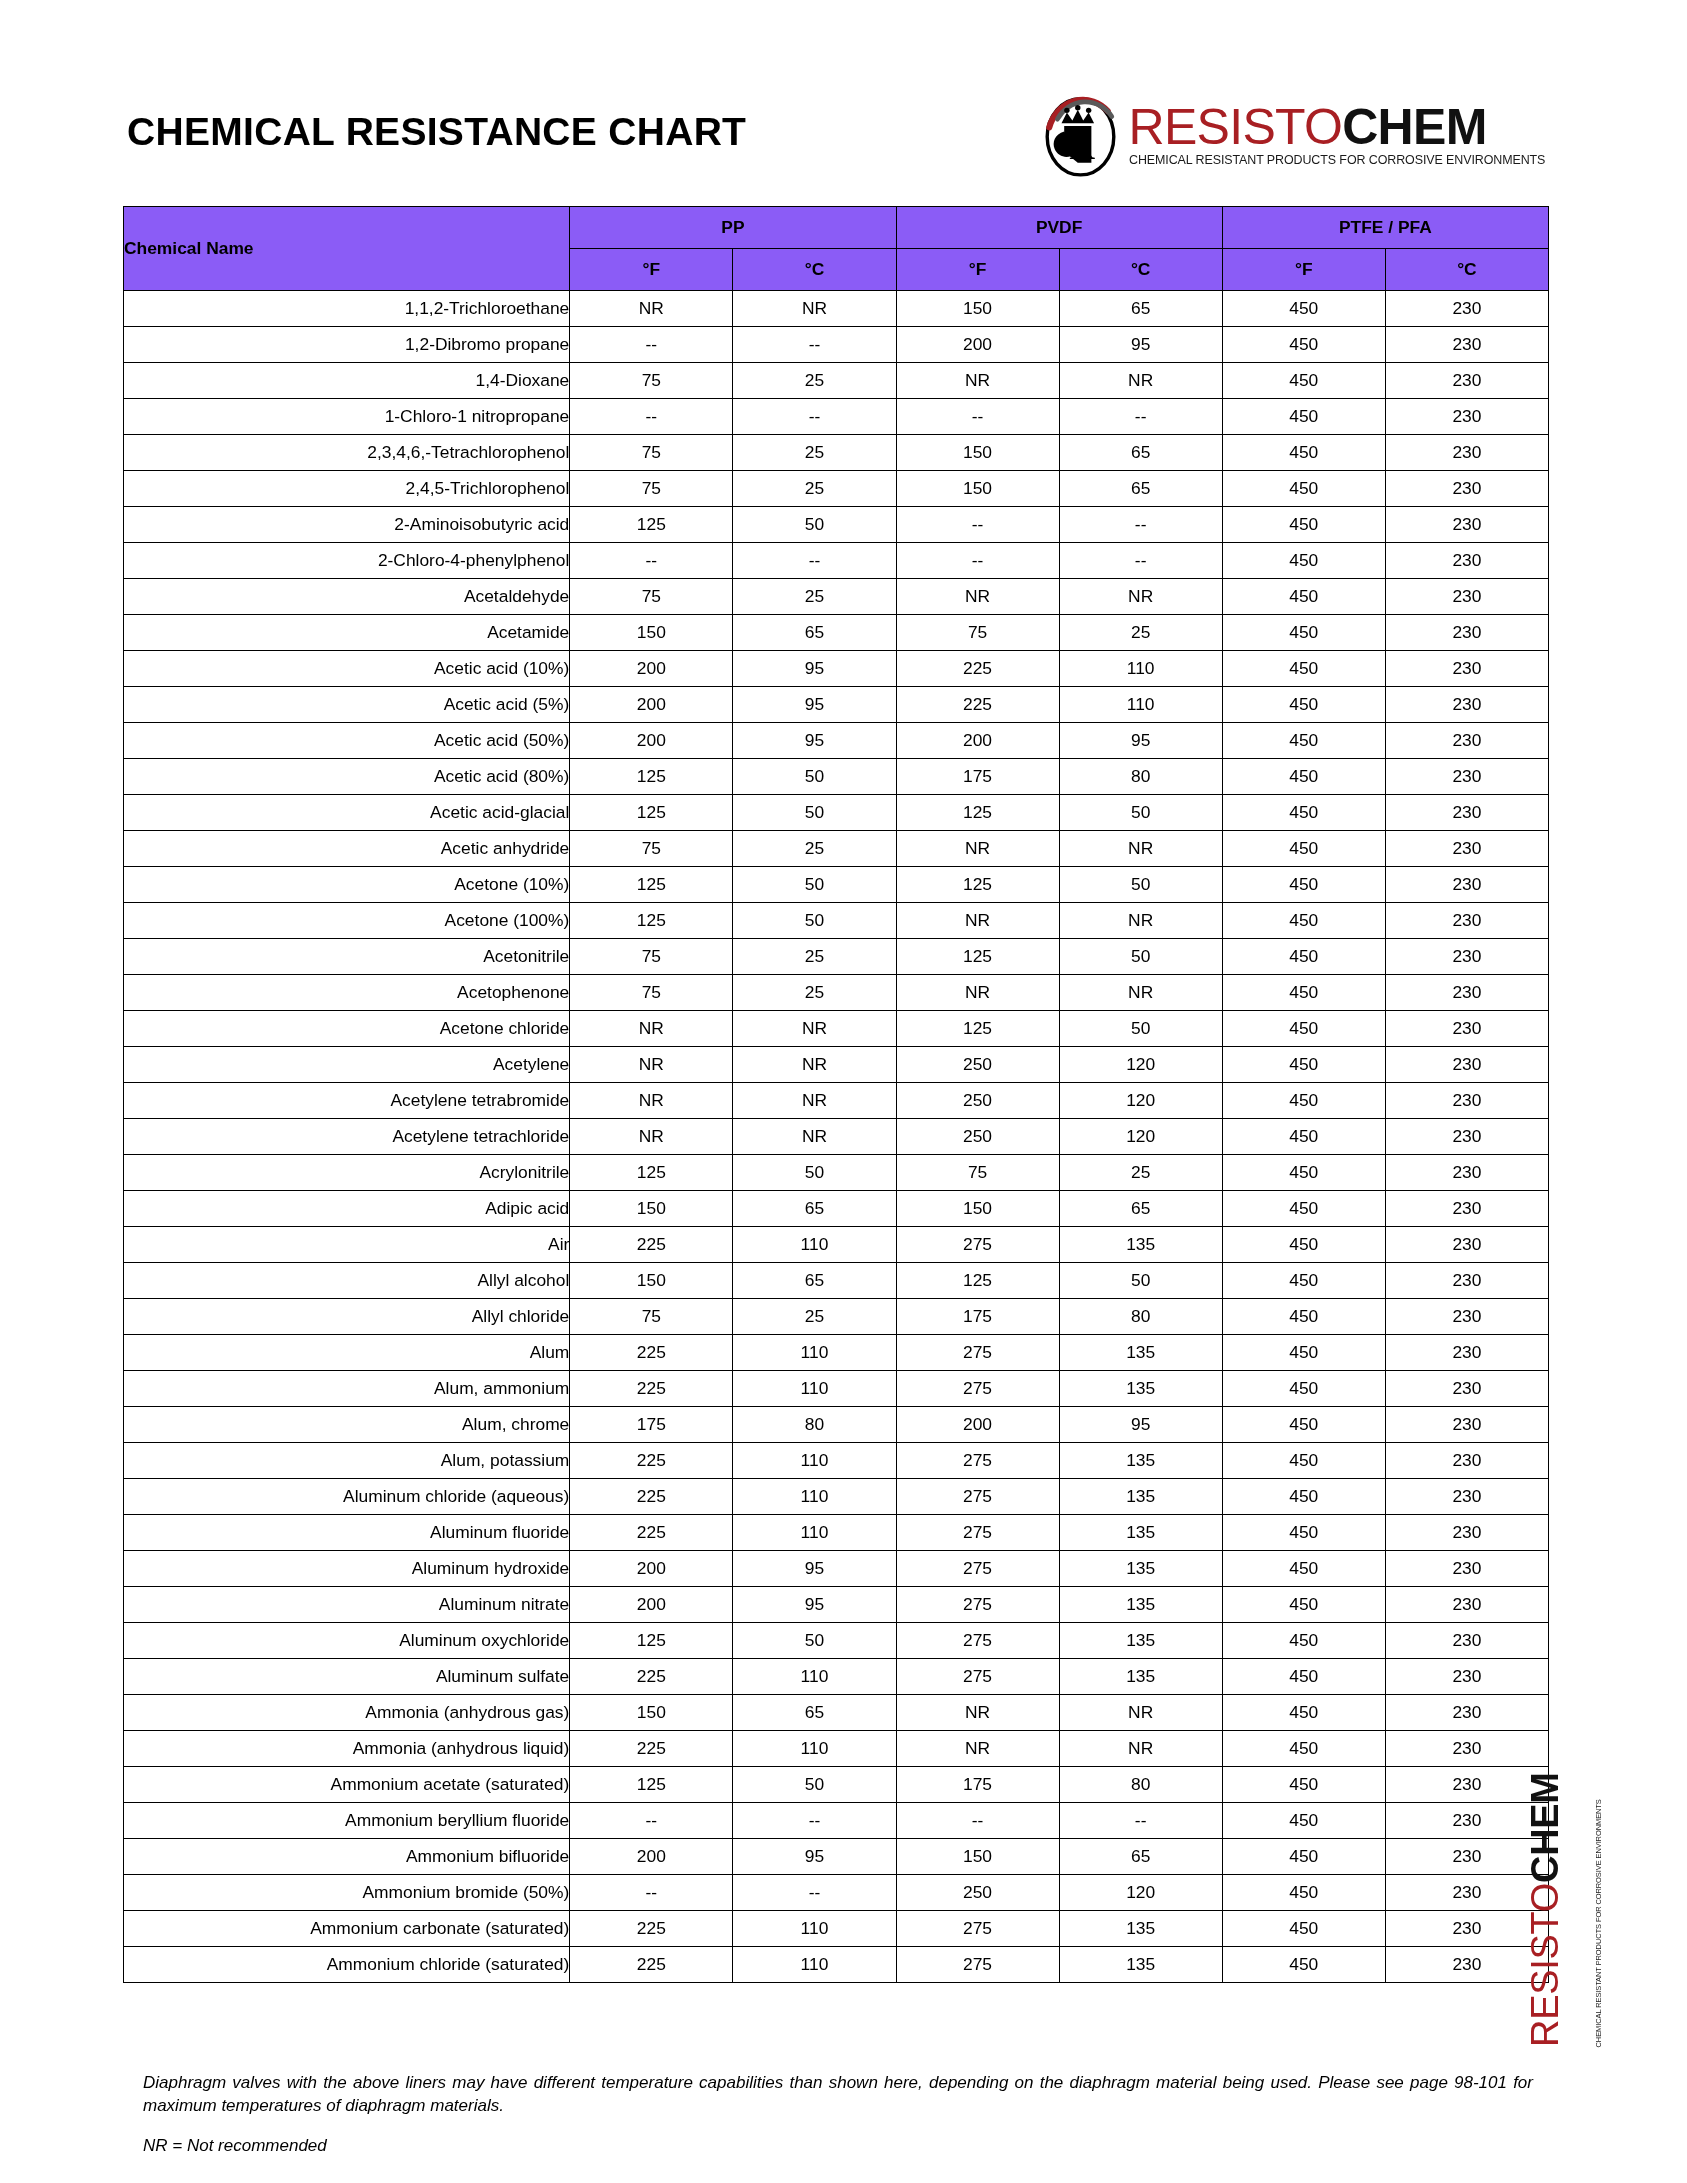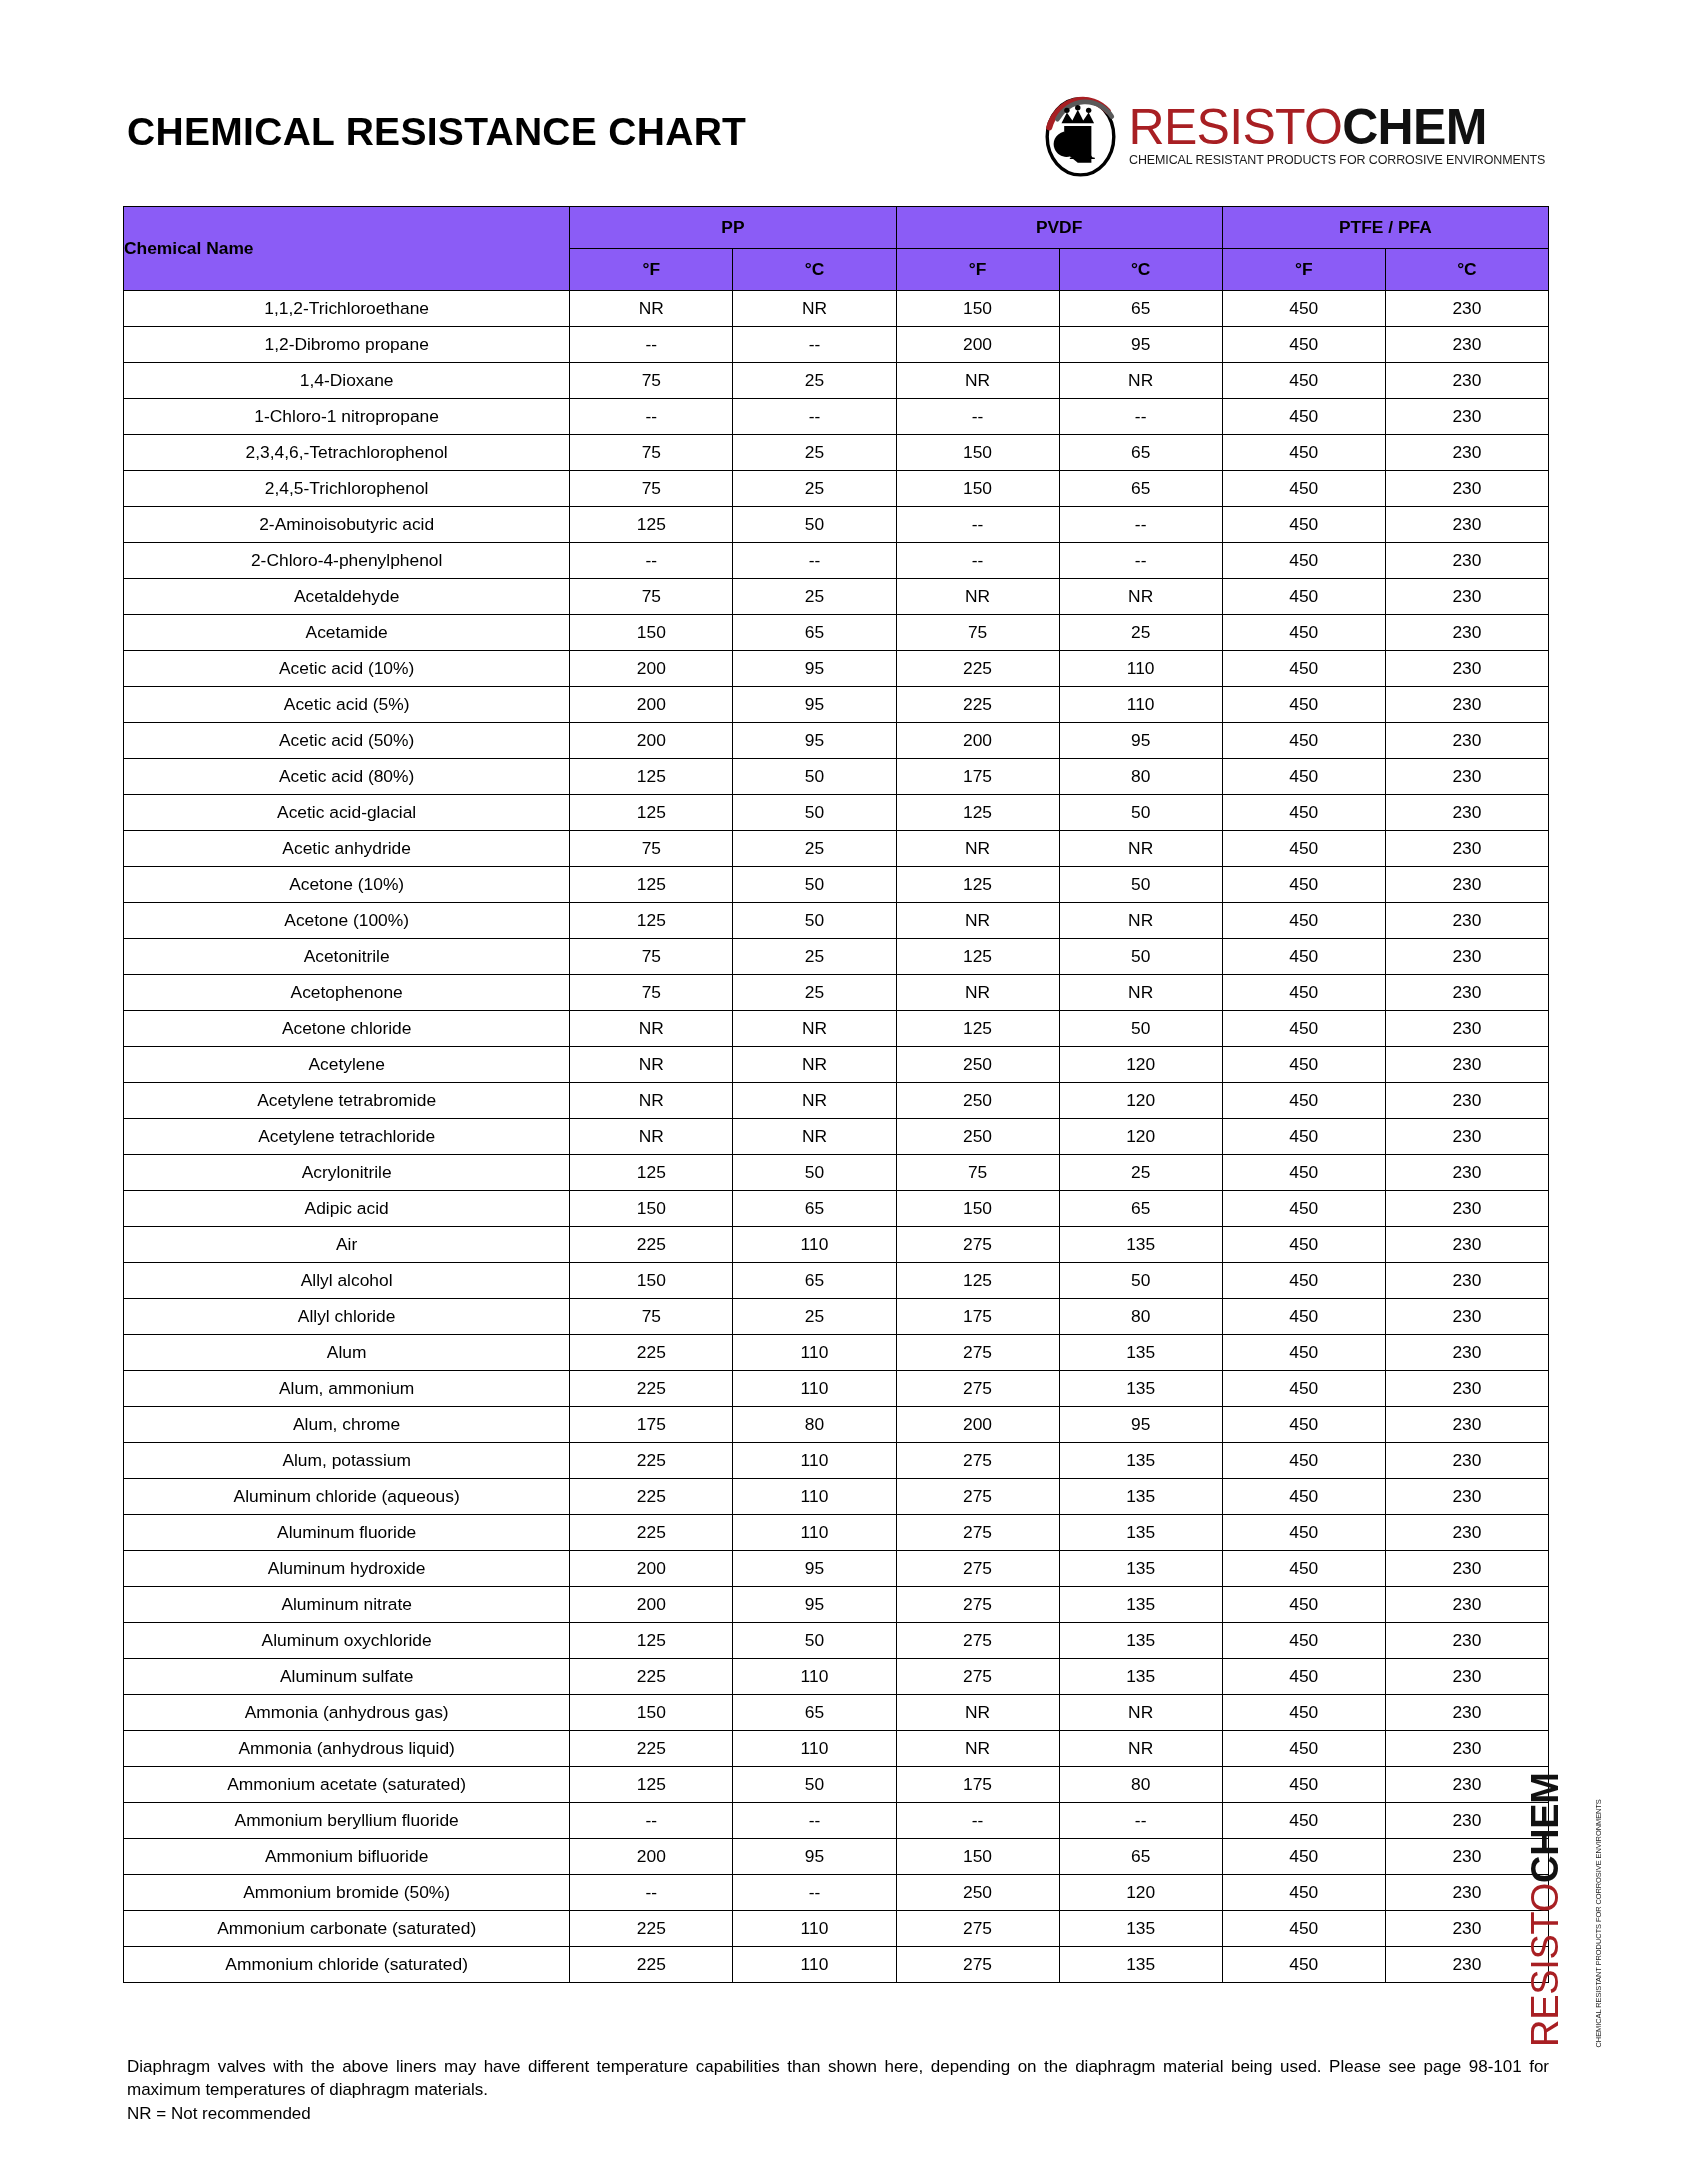--- a/index.html
+++ b/index.html
@@ -108,39 +108,39 @@
     text-align: left;
     padding-left: 9.5px;
     vertical-align: middle;
     font-size: 17.7px;
   }
   th.group-head { height: 42px; font-size: 18.4px; }
   th.unit-head  { height: 42px; font-size: 17.7px; }
 
   tbody td { height: 36px; background: #fff; }
   td.chem {
-    text-align: center;
+    text-align: right;
     padding-left: 9.5px;
     white-space: nowrap;
   }
   td.val { text-align: center; }
 
   col.c-name { width: 446px; }
   col.c-val  { width: 163px; }
 
   
   .footer {
     position: absolute;
     left: 127px;
     top: 2055px;
     width: 1422px;
     font-size: 17px;
     line-height: 1.38;
   }
-  .footer p { margin: 0; }
+  .footer p { margin: 16px; font-style: italic; }
   .footer .just { text-align: justify; text-align-last: left; }
 
   
   .side-logo {
     position: absolute;
     left: 1560px;
     top: 1761px;
     width: 54px;
     height: 286px;
   }

